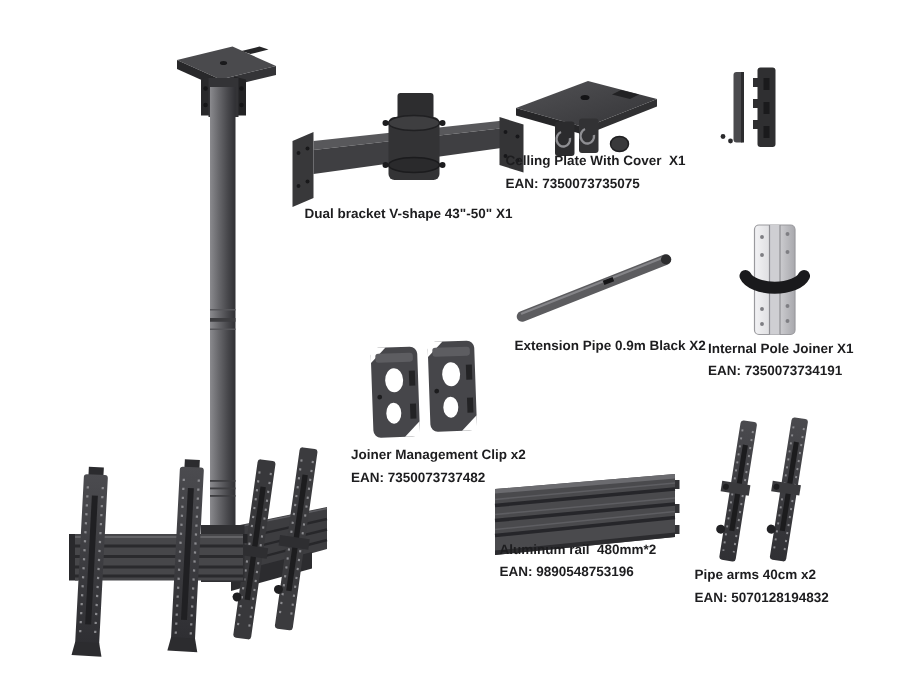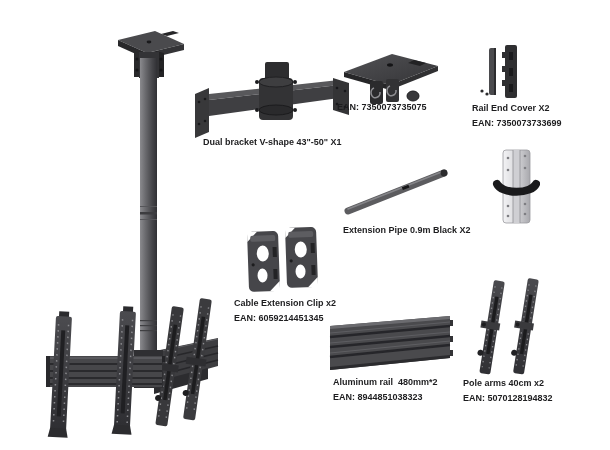--- a/index.html
+++ b/index.html
@@ -143,41 +143,37 @@
     <polygon points="50,37 98,18 98,23 50,42" fill="#303032"></polygon>
     <polygon points="74,12 86,15 80,18 68,15" fill="#222224"></polygon>
     <ellipse cx="50" cy="17" rx="3" ry="1.7" fill="#141416"></ellipse>
     <rect x="30" y="33" width="13" height="23" rx="2" fill="#2b2b2d"></rect>
     <path d="M34,40 a4.5,5 0 1 0 6,4" fill="none" stroke="#8e8e92" stroke-width="1.6"></path>
     <rect x="46" y="31" width="13" height="23" rx="2" fill="#323234"></rect>
     <path d="M50,38 a4.5,5 0 1 0 6,4" fill="none" stroke="#8e8e92" stroke-width="1.6"></path>
     <ellipse cx="73" cy="48" rx="6" ry="5" fill="#39393b" stroke="#1f1f21" stroke-width="1"></ellipse>
   </svg>
   <div class="card" style="left:337px;top:102px">
+    <div class="l1">Celling Plate With Cover  X1</div>
     <div class="l2">EAN: 7350073735075</div>
   </div>
 
   <svg class="icon" style="left:478px;top:42px;width:58px;height:60px" viewBox="0 0 58 60">
     <rect x="11" y="6" width="7" height="47" rx="2" fill="#4a4a4d"></rect>
     <rect x="16" y="6" width="2" height="47" fill="#2c2c2e"></rect>
     <rect x="24" y="10" width="4" height="6" fill="#2f2f31"></rect>
     <rect x="24" y="24" width="4" height="6" fill="#2f2f31"></rect>
     <rect x="24" y="38" width="4" height="6" fill="#2f2f31"></rect>
     <rect x="27" y="3" width="12" height="53" rx="2" fill="#2f2f31"></rect>
     <rect x="31" y="10" width="4" height="8" fill="#1a1a1c"></rect>
     <rect x="31" y="26" width="4" height="8" fill="#1a1a1c"></rect>
     <rect x="31" y="42" width="4" height="8" fill="#1a1a1c"></rect>
     <circle cx="4" cy="49" r="1.6" fill="#2a2a2c"></circle>
       <circle cx="9" cy="52" r="1.6" fill="#2a2a2c"></circle>
   </svg>
-  <div class="card" style="left:472px;top:103px">
-    <div class="l1">Rail End Cover X2</div>
-    <div class="l2">EAN: 7350073733699</div>
-
-  </div>
 
   <svg class="icon" style="left:340px;top:166px;width:112px;height:52px" viewBox="0 0 112 52">
     <line x1="8" y1="45" x2="104" y2="7" stroke="#5c5c5f" stroke-width="7" stroke-linecap="round"></line>
     <line x1="8" y1="43" x2="104" y2="5" stroke="#848488" stroke-width="1.6" stroke-linecap="round"></line>
     <circle cx="104" cy="7" r="3.4" fill="#2c2c2e"></circle>
     <rect x="62" y="20" width="7" height="3" transform="rotate(-21 65 21)" fill="#151517"></rect>
   </svg>
   <div class="card" style="left:343px;top:225px">
     <div class="l1">Extension Pipe 0.9m Black X2</div>
   </div>
@@ -197,20 +193,24 @@
     <circle cx="16" cy="10" r="1.3" fill="#7e7e83"></circle>
       <circle cx="16" cy="22" r="1.3" fill="#7e7e83"></circle>
     <circle cx="16" cy="58" r="1.3" fill="#7e7e83"></circle>
       <circle cx="16" cy="68" r="1.3" fill="#7e7e83"></circle>
     <circle cx="33" cy="8" r="1.3" fill="#7e7e83"></circle>
       <circle cx="33" cy="20" r="1.3" fill="#7e7e83"></circle>
     <circle cx="33" cy="56" r="1.3" fill="#7e7e83"></circle>
       <circle cx="33" cy="66" r="1.3" fill="#7e7e83"></circle>
     <path d="M5,36 A20 10 0 0 0 44,36" fill="none" stroke="#1a1a1c" stroke-width="8" stroke-linecap="round"></path>
   </svg>
+  <div class="card" style="left:472px;top:227px">
+    <div class="l1">Internal Pole Joiner X1</div>
+    <div class="l2">EAN: 7350073734191</div>
+  </div>
 
   <svg class="icon" style="left:240px;top:224px;width:84px;height:74px" viewBox="0 0 84 74">
     <g transform="translate(7,8) rotate(-2)">
       <rect x="0" y="0" width="31" height="60" rx="5" fill="#46464a"></rect>
       <polygon points="0,0 10,0 0,10" fill="#ffffff"></polygon>
       <polygon points="31,60 21,60 31,50" fill="#ffffff"></polygon>
       <rect x="3" y="4" width="25" height="6" rx="2" fill="#5d5d61"></rect>
       <ellipse cx="15" cy="22" rx="6" ry="8" fill="#ffffff"></ellipse>
       <ellipse cx="14" cy="44" rx="5" ry="7" fill="#ffffff"></ellipse>
       <rect x="25" y="16" width="4" height="10" fill="#232325"></rect>
@@ -223,41 +223,41 @@
       <polygon points="31,60 21,60 31,50" fill="#ffffff"></polygon>
       <rect x="3" y="4" width="25" height="6" rx="2" fill="#5d5d61"></rect>
       <ellipse cx="15" cy="22" rx="6" ry="8" fill="#ffffff"></ellipse>
       <ellipse cx="14" cy="44" rx="5" ry="7" fill="#ffffff"></ellipse>
       <rect x="25" y="16" width="4" height="10" fill="#232325"></rect>
       <rect x="25" y="38" width="4" height="10" fill="#232325"></rect>
       <circle cx="5" cy="33" r="1.6" fill="#1c1c1e"></circle>
     </g>
   </svg>
   <div class="card" style="left:234px;top:298px">
-    <div class="l1">Cable Extension Clip x2</div>
-    <div class="l2">EAN: 6059214451345</div>
+    <div class="l1">Joiner Management Clip x2</div>
+    <div class="l2">EAN: 7350073737482</div>
   </div>
 
   <svg class="icon" style="left:326px;top:312px;width:130px;height:64px" viewBox="0 0 130 64">
     <polygon points="4,14 124,4 124,46 4,58" fill="#4a4a4d"></polygon>
     <polygon points="4,14 124,4 124,7 4,17" fill="#6b6b6f"></polygon>
     <line x1="4" y1="25" x2="124" y2="14" stroke="#26262a" stroke-width="2.4"></line>
     <line x1="4" y1="35" x2="124" y2="24" stroke="#26262a" stroke-width="2.4"></line>
     <line x1="4" y1="45" x2="124" y2="33" stroke="#26262a" stroke-width="2.4"></line>
     <line x1="4" y1="21" x2="124" y2="10" stroke="#5e5e62" stroke-width="1"></line>
     <line x1="4" y1="31" x2="124" y2="20" stroke="#5e5e62" stroke-width="1"></line>
     <line x1="4" y1="41" x2="124" y2="29" stroke="#5e5e62" stroke-width="1"></line>
     <polygon points="4,55 124,43 124,46 4,58" fill="#2b2b2e"></polygon>
     <rect x="124" y="8" width="3" height="6" fill="#333336"></rect>
     <rect x="124" y="24" width="3" height="6" fill="#333336"></rect>
     <rect x="124" y="38" width="3" height="6" fill="#333336"></rect>
   </svg>
-  <div class="card" style="left:333px;top:377px">
+  <div class="card" style="left:333px;top:361px">
     <div class="l1">Aluminum rail  480mm*2</div>
-    <div class="l2">EAN: 8944851038323</div>
+    <div class="l2">EAN: 9890548753196</div>
   </div>
 
   <svg class="icon" style="left:474px;top:278px;width:92px;height:100px" viewBox="0 0 92 100">
     <defs>
       <linearGradient id="tiltG" x1="0" y1="0" x2="0" y2="1">
         <stop offset="0" stop-color="#4a4a4e"></stop>
           <stop offset="1" stop-color="#303034"></stop>
       </linearGradient>
     </defs>
     <g transform="translate(20,2) rotate(9)">
@@ -273,17 +273,17 @@
       <rect x="0" y="0" width="11" height="96" rx="2" fill="url(#tiltG)"></rect>
       <rect x="3.8" y="16" width="3.4" height="60" fill="#1c1c1e"></rect>
       <line x1="2" y1="6" x2="2" y2="90" stroke="#8b8b8f" stroke-width="1.3" stroke-dasharray="1.4 4"></line>
       <line x1="9" y1="6" x2="9" y2="90" stroke="#8b8b8f" stroke-width="1.3" stroke-dasharray="1.4 4"></line>
       <rect x="-6" y="44" width="19" height="7" fill="#3a3a3d"></rect>
       <circle cx="-3" cy="47.5" r="2" fill="#1d1d1f"></circle>
       <circle cx="-2" cy="76" r="3" fill="#222225"></circle>
     </g>
   </svg>
   <div class="card" style="left:463px;top:378px">
-    <div class="l1">Pole arms 40cm x2</div>
+    <div class="l1">Pipe arms 40cm x2</div>
     <div class="l2">EAN: 5070128194832</div>
   </div>
 
 </div>
 
 </body></html>

